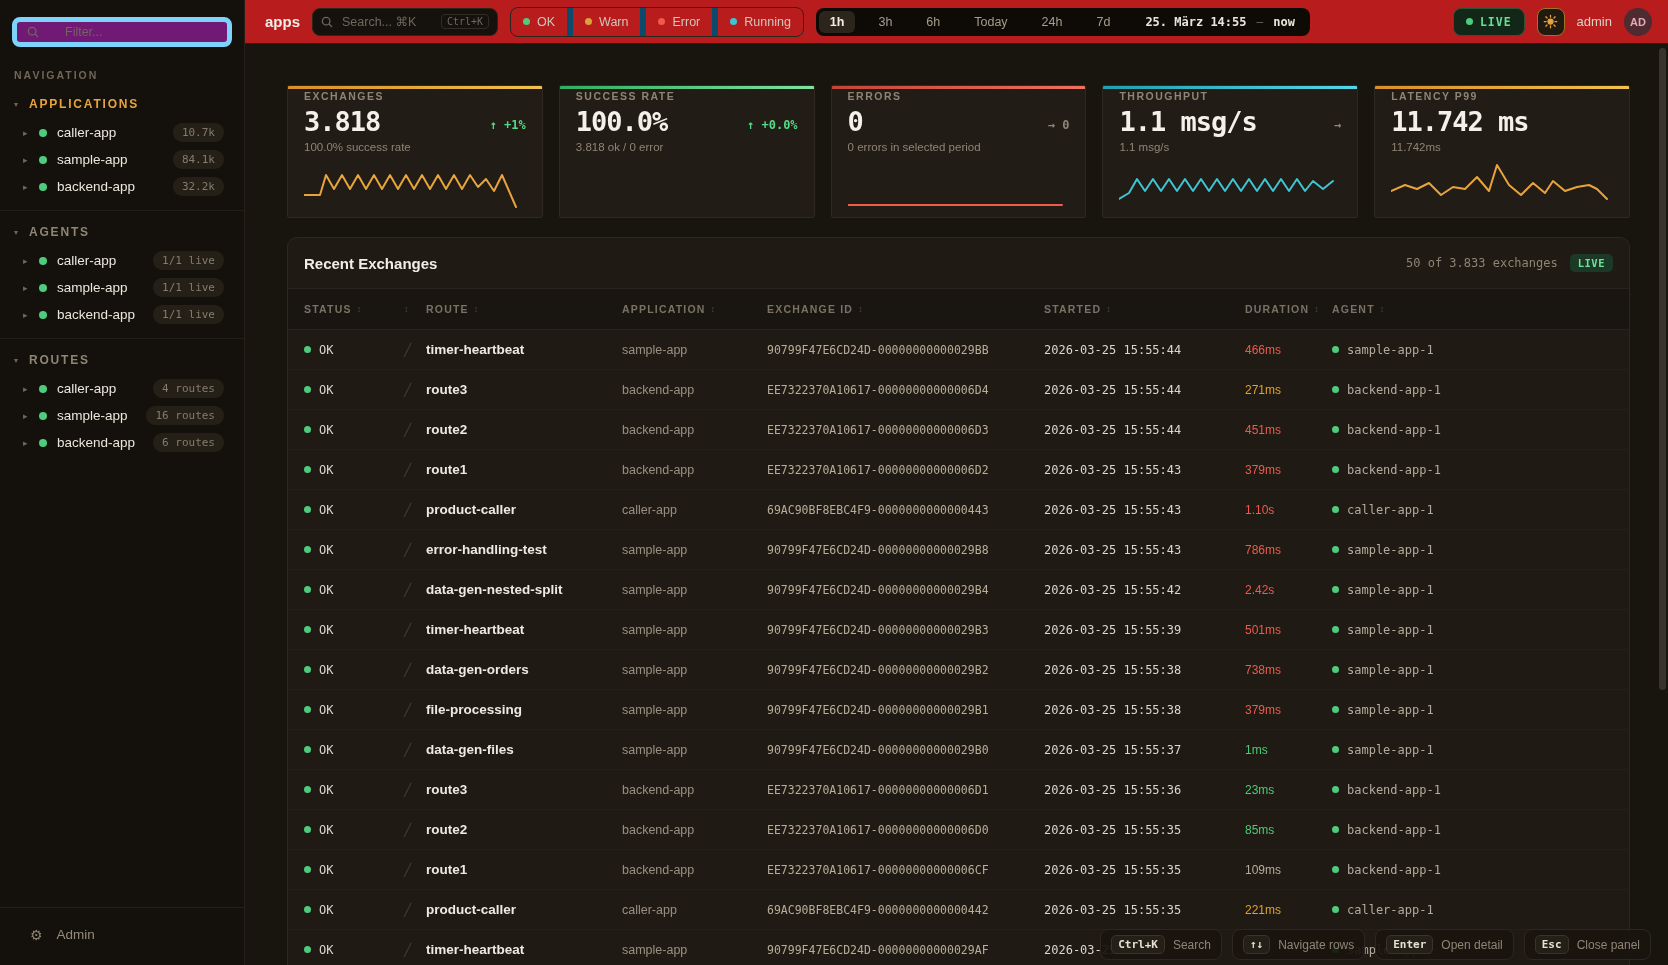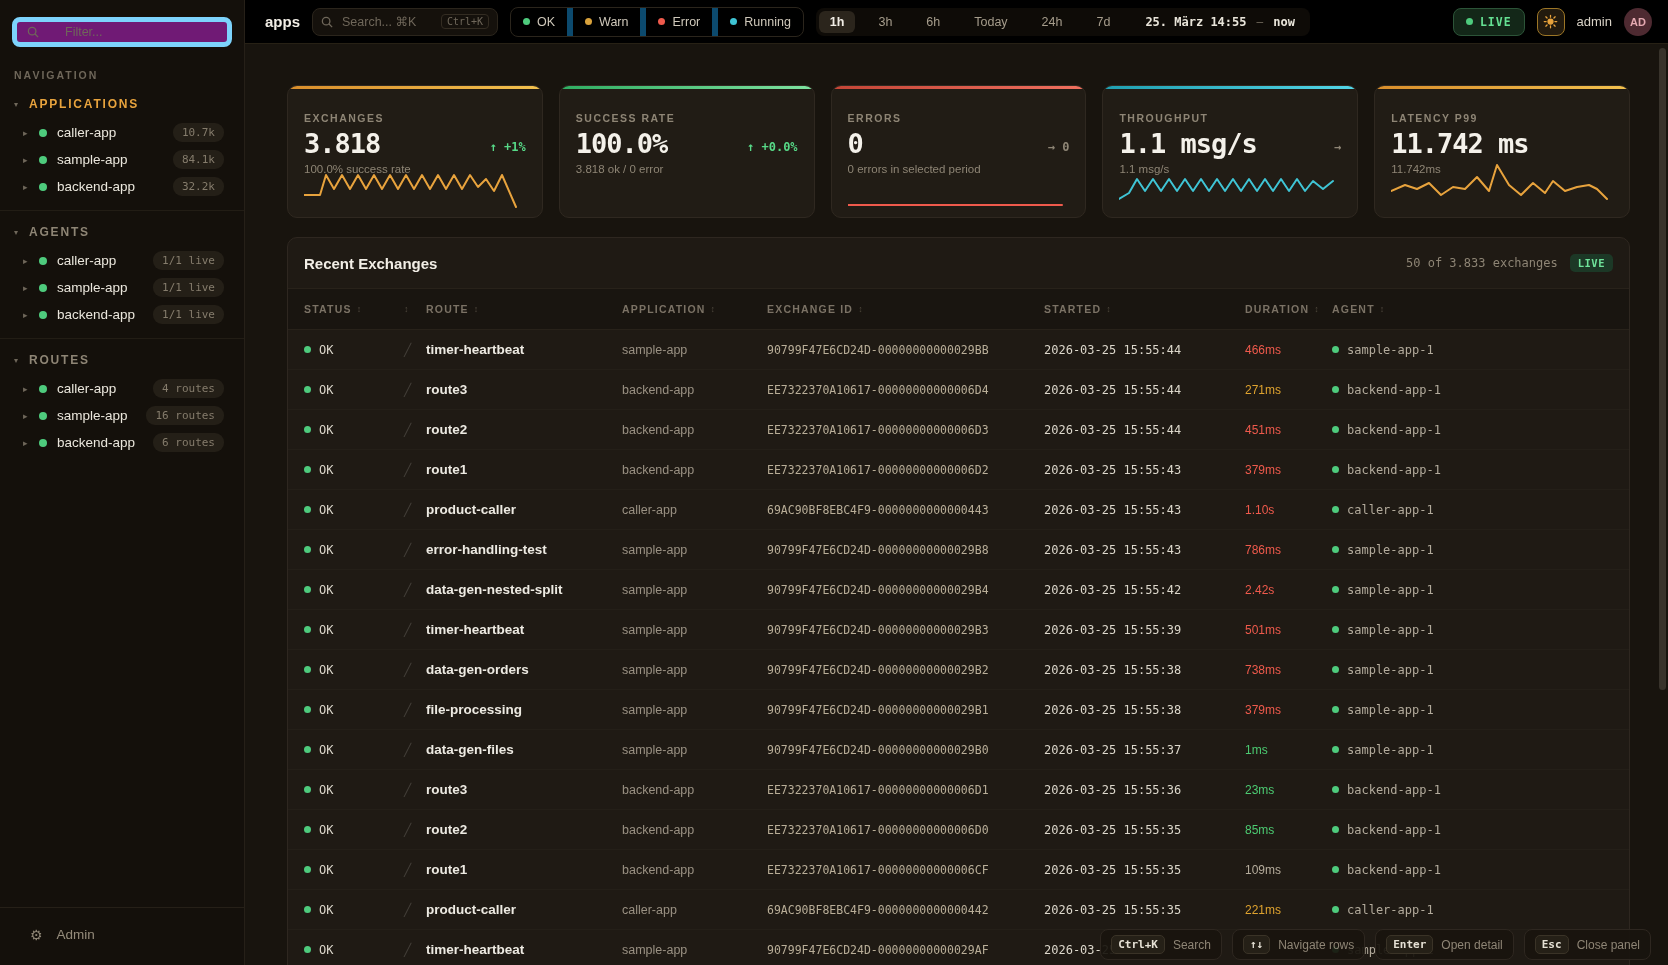--- a/index.html
+++ b/index.html
@@ -34,21 +34,21 @@
     background:#241f17;border-radius:9px;padding:3px 9px;}
   .sidebar-footer{position:absolute;left:0;right:0;bottom:0;border-top:1px solid #262018;
     padding:10px 0 14px;background:#14100b;}
   .foot-item{display:flex;align-items:center;gap:14px;padding:9px 0 9px 30px;
     color:#948b7b;font-size:13.5px;}
   .gear-glyph{font-size:14px;color:#8e8575;line-height:1;}
   .bars-icon{width:14px;height:11px;
     background:repeating-linear-gradient(#8e8575 0 1.5px,transparent 1.5px 4.75px);}
 
   
-  .topbar{position:absolute;left:245px;right:0;top:0;height:44px;background:#000000;
+  .topbar{position:absolute;left:245px;right:0;top:0;height:44px;background:#b91c1c;
     border-bottom:1px solid #272115;display:flex;align-items:center;gap:12px;
     padding:0 16px 0 20px;box-sizing:border-box;z-index:5;}
   .context{font-size:15px;font-weight:bold;color:#f2eee6;}
   .searchbox{width:186px;height:28px;background:#15110c;border:1px solid #2b251c;
     border-radius:8px;display:flex;align-items:center;gap:7px;padding:0 8px;box-sizing:border-box;}
   .searchbox input{flex:1;min-width:0;background:none;border:none;outline:none;
     color:#d8d2c6;font-size:12.5px;}
   .kbd{font-family:"DejaVu Sans Mono",monospace;font-size:10px;color:#6f675a;
     border:1px solid #332c22;border-radius:4px;padding:1px 5px;white-space:nowrap;}
   .status-group{display:flex;height:28px;border:1px solid #2b251c;border-radius:8px;overflow:hidden;}
@@ -71,22 +71,22 @@
   .theme-btn{width:28px;height:28px;border:1px solid #9c7626;background:#221a0e;
     border-radius:8px;display:grid;place-items:center;box-sizing:border-box;}
   .user-name{font-size:13px;color:#d8d2c6;font-weight:500;}
   .avatar{width:28px;height:28px;border-radius:50%;background:#4e2a31;color:#e5a9b1;
     font-weight:bold;font-size:11px;display:grid;place-items:center;}
 
   
   .content{position:absolute;left:245px;top:44px;right:0;bottom:0;background:#18140e;
     padding:41px 38px 0 42px;box-sizing:border-box;overflow:hidden;}
   .kpi-row{display:grid;grid-template-columns:repeat(5,1fr);gap:16px;height:133px;}
-  .card{position:relative;background:#211c15;border:1px solid #2f2820;border-radius:10px;
-    padding:26px 16px;box-sizing:border-box;overflow:hidden;}
+  .card{position:relative;background:#211c15;border:1px solid #2f2820;border-radius:2px;
+    padding:4px 16px;box-sizing:border-box;overflow:hidden;}
   .card-accent{position:absolute;top:0;left:0;right:0;height:3px;}
   .card-label{font-size:10.5px;font-weight:bold;letter-spacing:1.5px;color:#8e8575;}
   .value-row{display:flex;justify-content:space-between;align-items:flex-end;margin-top:6px;}
   .card-value{font-family:"DejaVu Sans Mono",monospace;font-weight:bold;font-size:27px;
     color:#f4f1ea;letter-spacing:-1px;line-height:1;}
   .card-delta{font-family:"DejaVu Sans Mono",monospace;font-weight:bold;font-size:12px;margin-bottom:3px;}
   .card-delta.green{color:#57d987;} .card-delta.gray{color:#8e8575;}
   .card-sub{margin-top:6px;font-size:11.5px;color:#8e8575;}
   .spark{position:absolute;left:16px;right:16px;bottom:6px;height:50px;}
 

